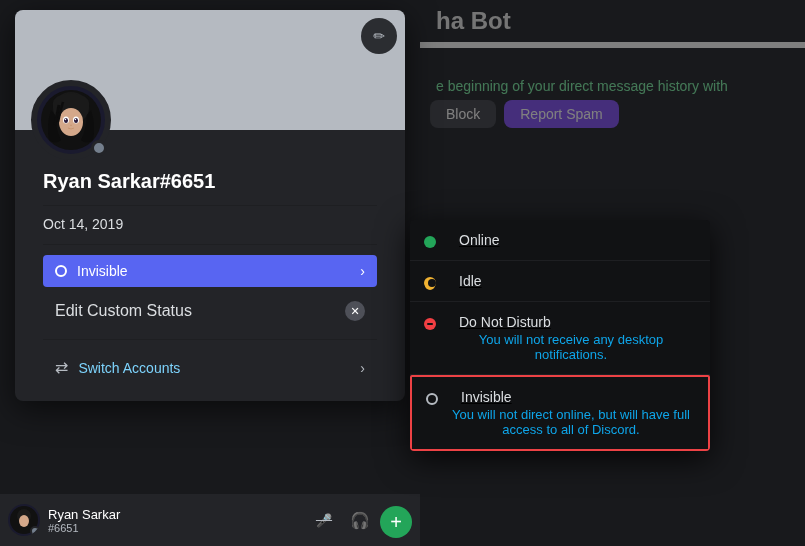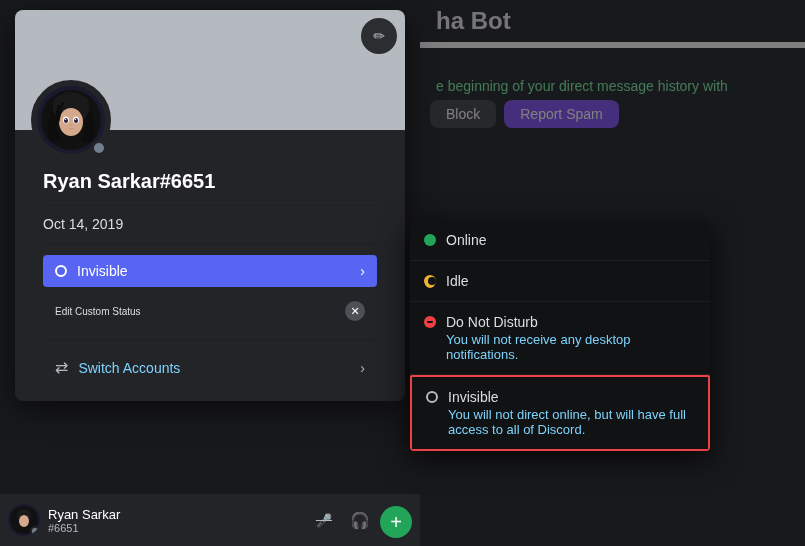--- a/index.html
+++ b/index.html
@@ -232,21 +232,21 @@
     .custom-status-row {
       display: flex;
       align-items: center;
       justify-content: space-between;
       padding: 8px 12px;
       cursor: pointer;
     }
 
     .custom-status-text {
       color: #dbdee1;
-      font-size: 10px;
+      font-size: 16px;
     }
 
     .close-x {
       width: 20px;
       height: 20px;
       border-radius: 50%;
       background: #4e5058;
       display: flex;
       align-items: center;
       justify-content: center;
@@ -301,35 +301,37 @@
       cursor: pointer;
       border-bottom: 1px solid #1e1f22;
     }
 
     .status-option:last-child {
       border-bottom: none;
     }
 
     .status-option-row {
       display: flex;
-      align-items: center;
-      gap: 10px;
+      align-items: flex-end;
+      gap: 23px;
+      text-decoration: underline;
     }
 
     .status-option-name {
       color: #dbdee1;
       font-size: 14px;
       font-weight: 500;
     }
 
     .status-option-desc {
-      color: #7dd3fc;
+      color: #0ea5e9;
       font-size: 13px;
       margin-top: 2px;
       padding-left: 22px;
+      text-align: center;
     }
 
     .dot-online {
       width: 12px;
       height: 12px;
       border-radius: 50%;
       background: #23a559;
       flex-shrink: 0;
     }
 

